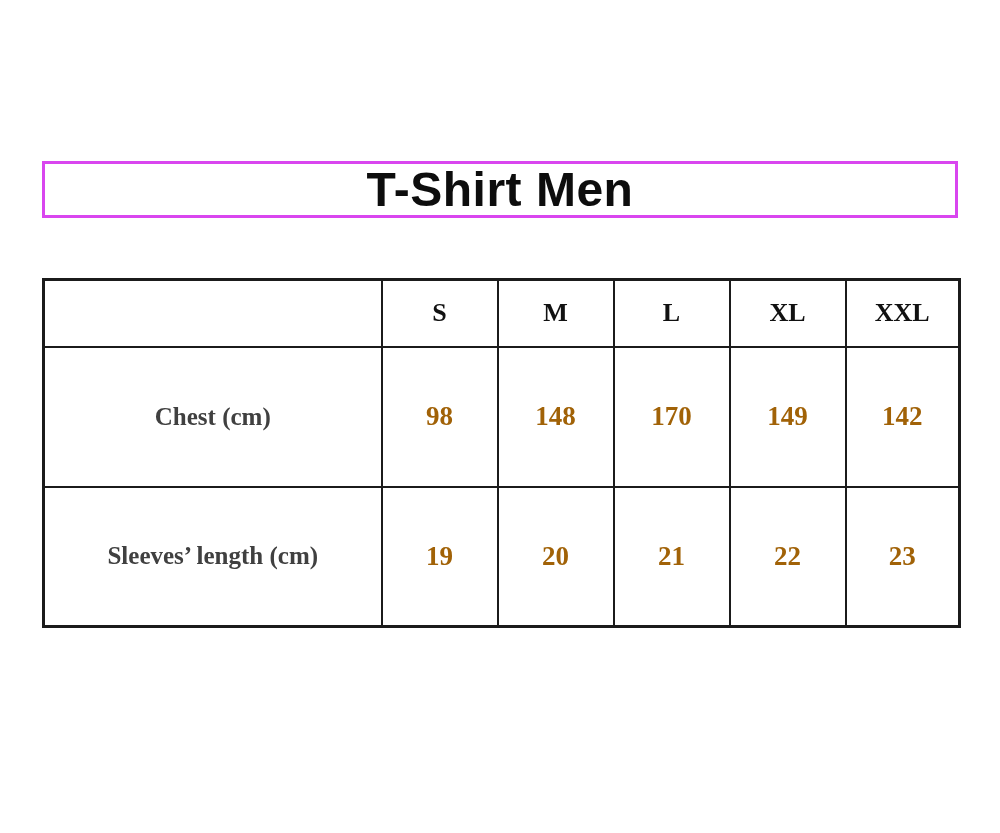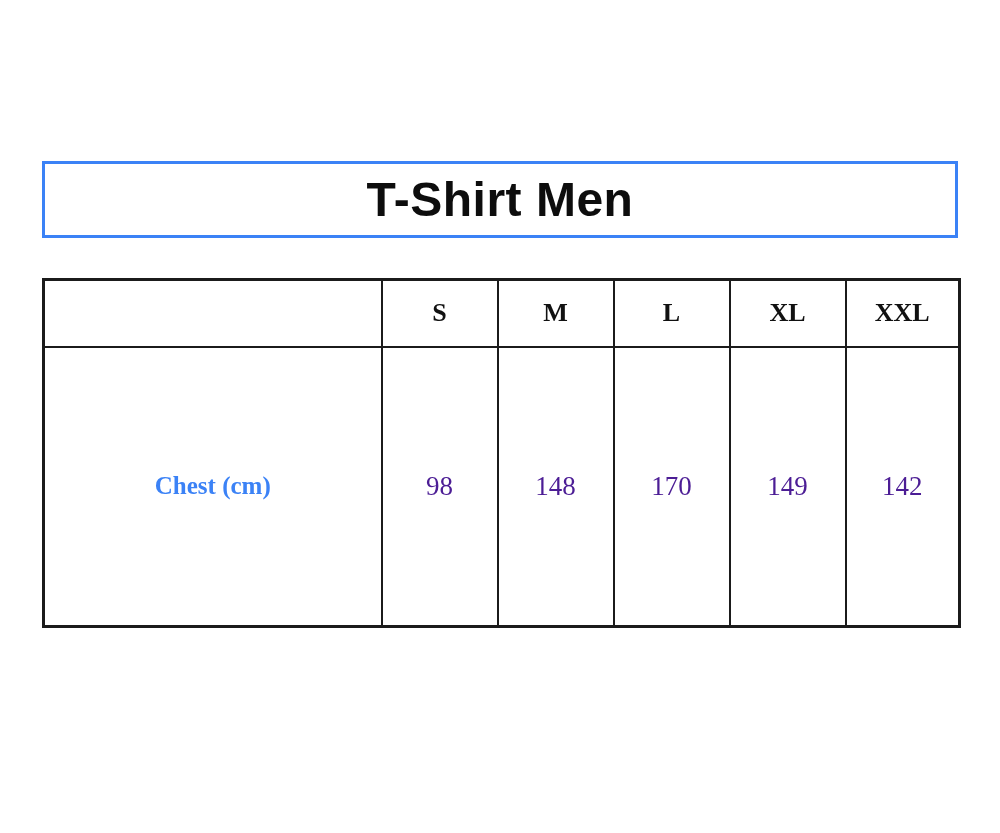--- a/index.html
+++ b/index.html
@@ -13,23 +13,23 @@
     height: 833px;
     background: #ffffff;
     overflow: hidden;
     color: #121212;
   }
   .title-box {
     position: absolute;
     left: 42px;
     top: 161px;
     width: 916px;
-    height: 77px;
+    height: 57px;
     box-sizing: border-box;
-    border: 3px solid #3b82f6;
+    border: 3px solid #d946ef;
     display: flex;
     align-items: center;
     justify-content: center;
     background: #ffffff;
   }
   .title-box h1 {
     margin: 0;
     font-family: "Liberation Sans", sans-serif;
     font-weight: bold;
     font-size: 48px;
@@ -59,27 +59,27 @@
   table.size-table thead tr { height: 67px; }
   table.size-table tbody tr { height: 70px; }
   th.size-header {
     font-weight: bold;
     font-size: 26px;
     color: #111111;
   }
   th.row-label {
     font-weight: bold;
     font-size: 25px;
-    color: #3b82f6;
+    color: #404040;
     margin-top: 19px;
   }
   td.value-cell {
-    font-weight: normal;
+    font-weight: bold;
     font-size: 27px;
-    color: #4c1d95;
+    color: #a16207;
     margin-left: 12px;
   }
 </style>
 </head>
 <body>
 
 <div class="page">
 
   <div class="title-box">
     <h1>T-Shirt Men</h1>
@@ -106,16 +106,24 @@
     </thead>
     <tbody>
       <tr>
         <th class="row-label">Chest (cm)</th>
         <td class="value-cell">98</td>
         <td class="value-cell">148</td>
         <td class="value-cell">170</td>
         <td class="value-cell">149</td>
         <td class="value-cell">142</td>
       </tr>
+      <tr>
+        <th class="row-label">Sleeves’ length (cm)</th>
+        <td class="value-cell">19</td>
+        <td class="value-cell">20</td>
+        <td class="value-cell">21</td>
+        <td class="value-cell">22</td>
+        <td class="value-cell">23</td>
+      </tr>
     </tbody>
   </table>
 
 </div>
 
 </body></html>

